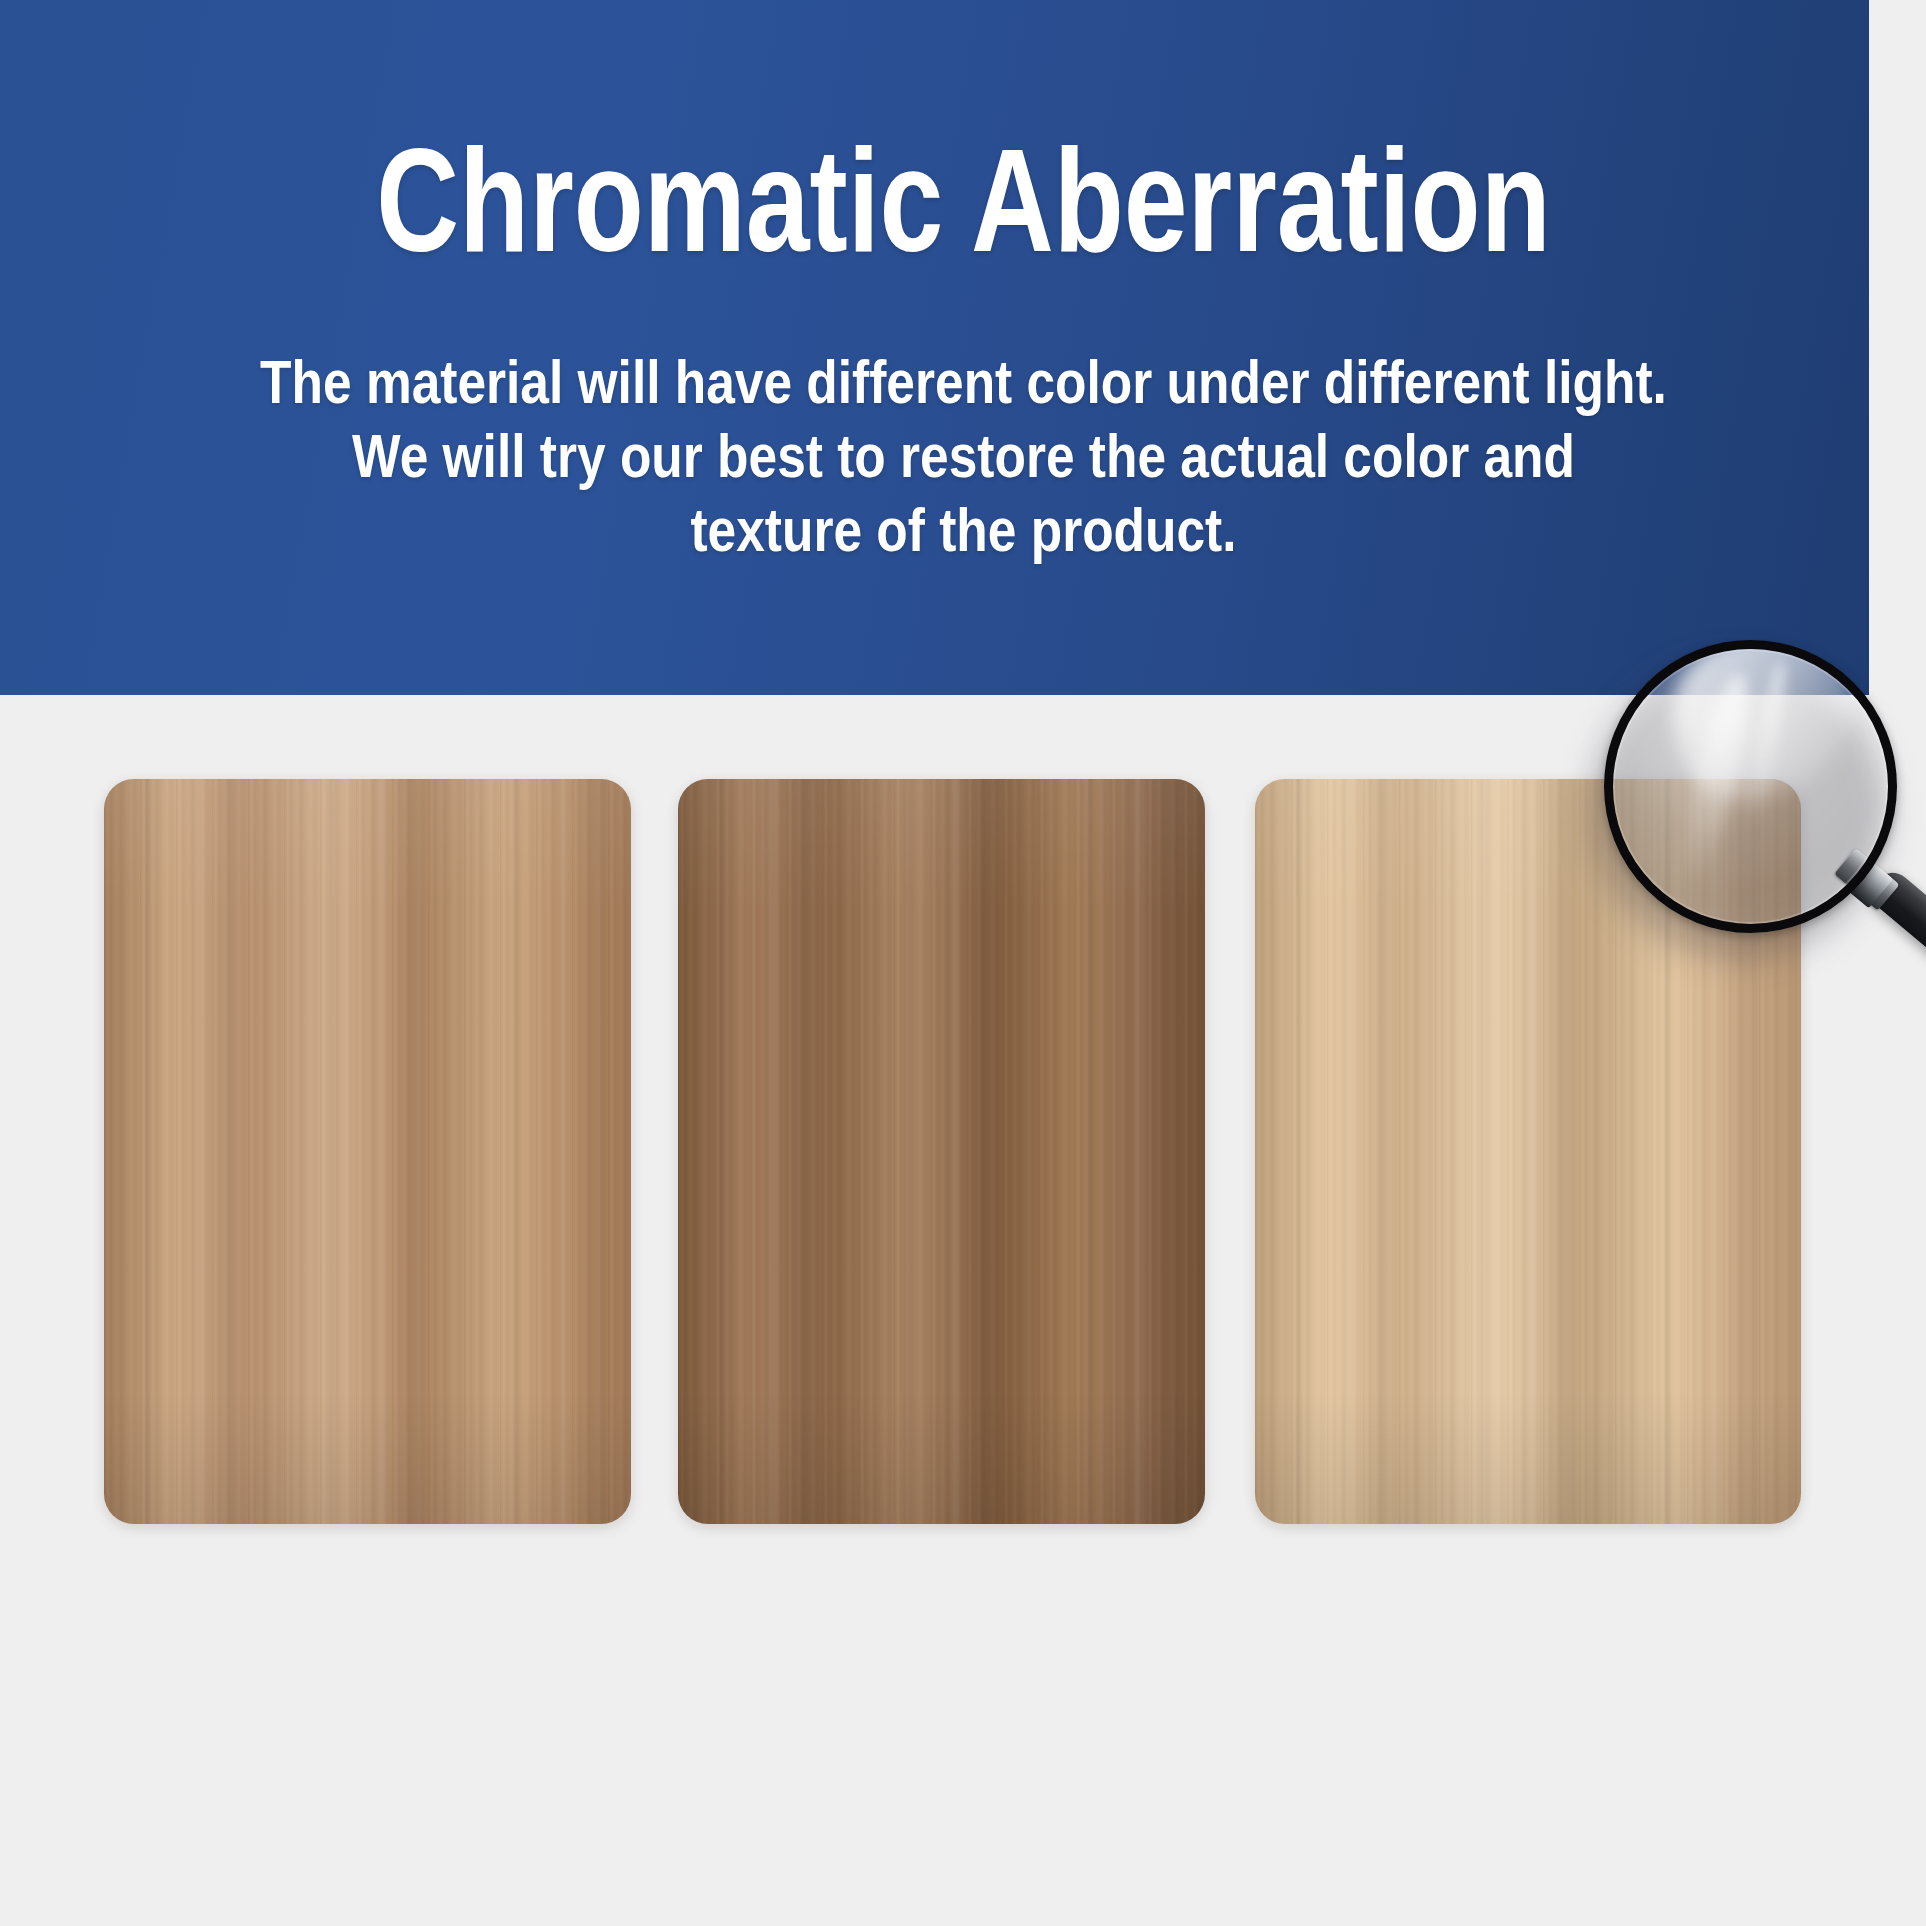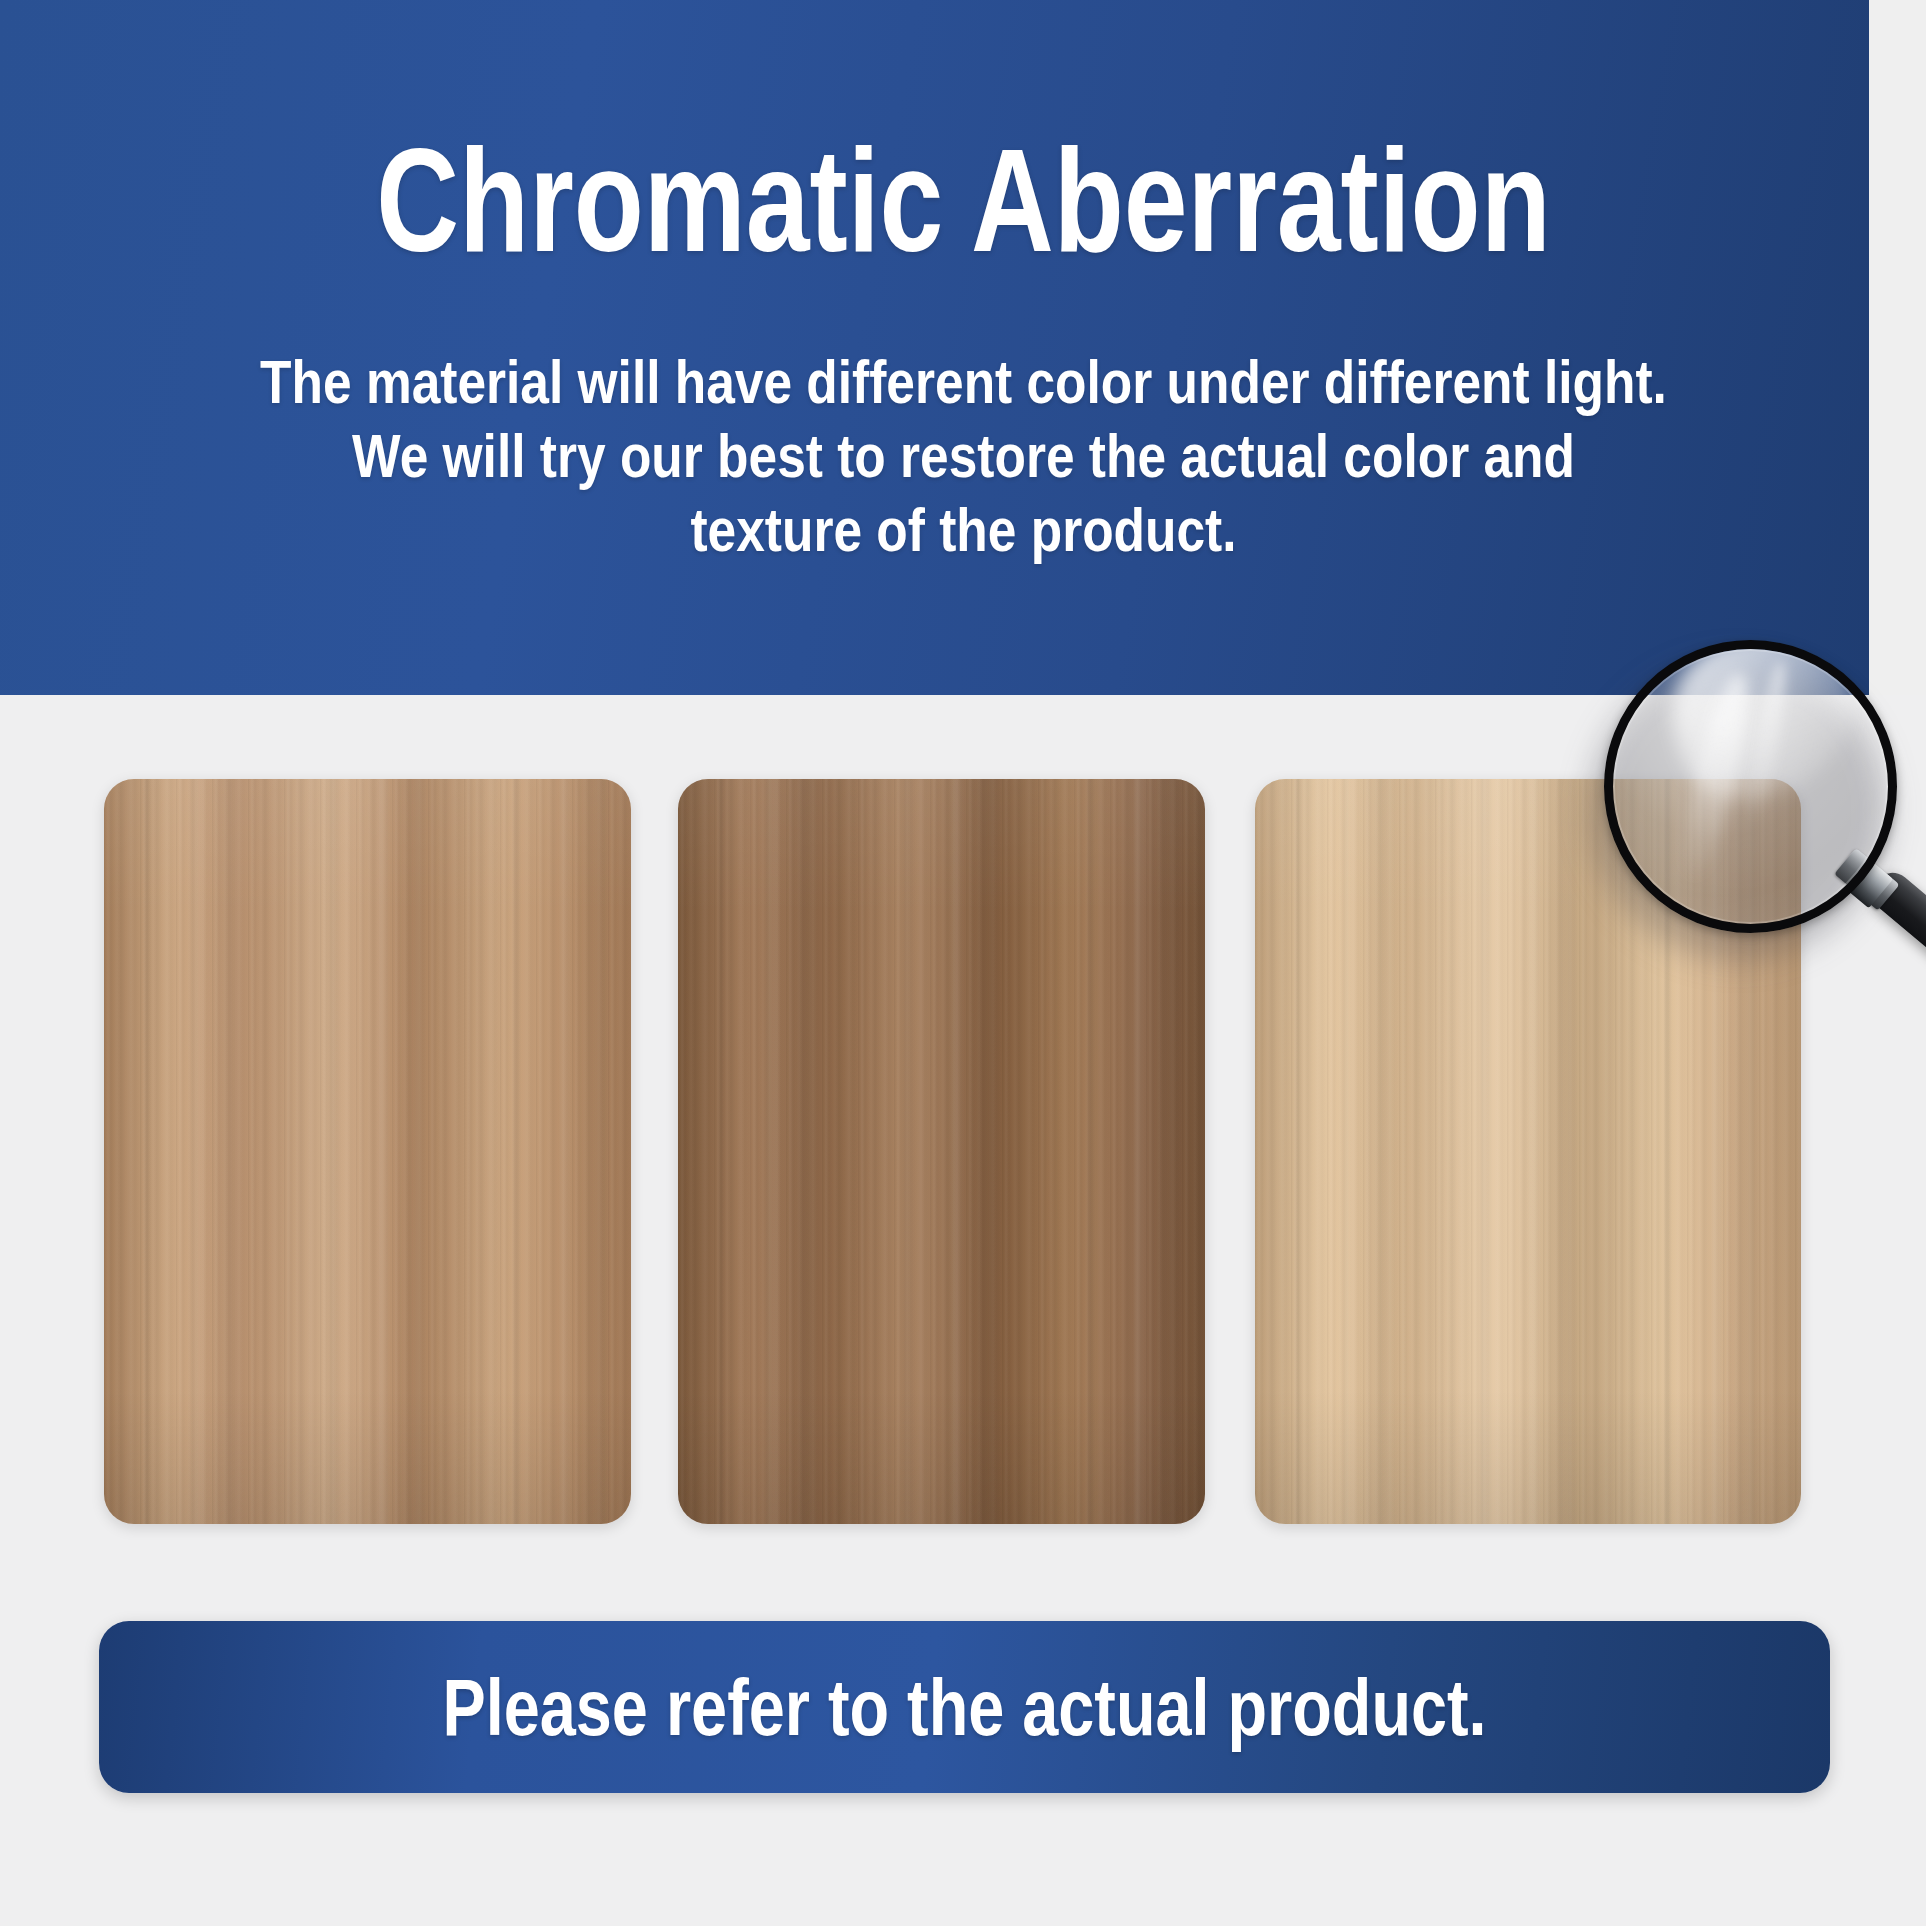--- a/index.html
+++ b/index.html
@@ -293,18 +293,15 @@
     <div class="mag-handle"></div>
     <div class="mag-ferrule"></div>
     <div class="mag-ferrule2"></div>
     <div class="mag-ring">
       <div class="mag-glare-a"></div>
       <div class="mag-glare-b"></div>
       <div class="mag-glare-c"></div>
     </div>
   </div>
 
-  <div class="cta">
-    <span class="cta-label">Please refer to the actual product.</span>
-  </div>
 
 </div>
 
 
 </body></html>

